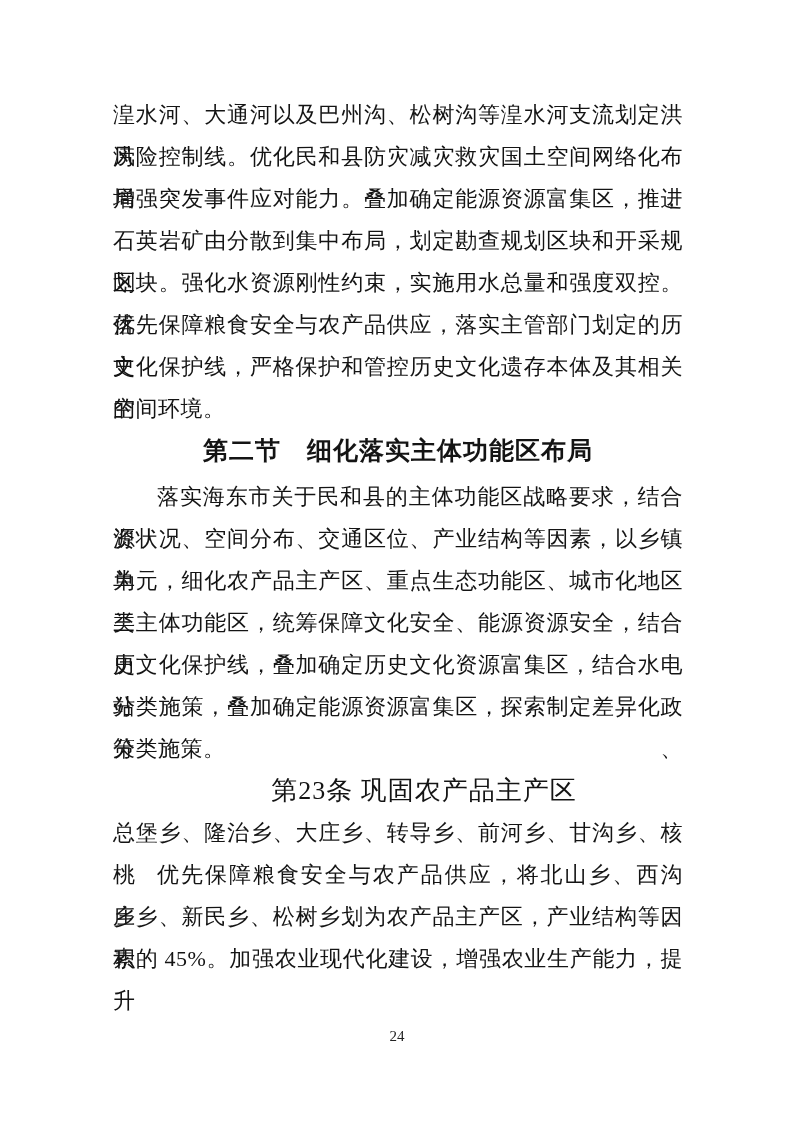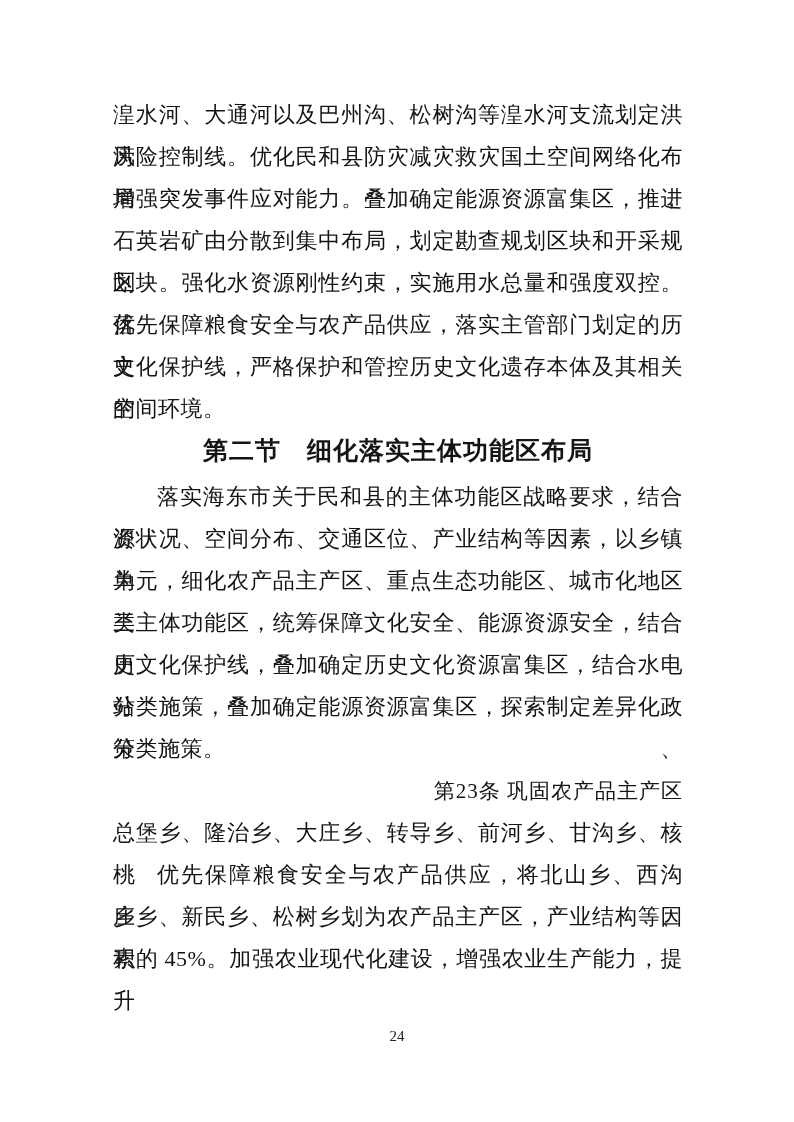--- a/index.html
+++ b/index.html
@@ -40,24 +40,24 @@
   .section-heading {
     font-family: Liberation Mono, monospace;
     font-weight: 700;
     font-size: 25px;
     line-height: 46px;
     height: 46px;
     text-align: center;
     letter-spacing: 1px;
   }
   .clause-heading {
-    font-size: 21px;
+    font-size: 26px;
     line-height: 42px;
     height: 42px;
-    text-align: right;
+    text-align: center;
     text-indent: 52px;
     letter-spacing: 1px;
   }
   .page-number {
     position: absolute;
     left: 0;
     top: 1026px;
     width: 794px;
     text-align: center;
     font-size: 15px;

